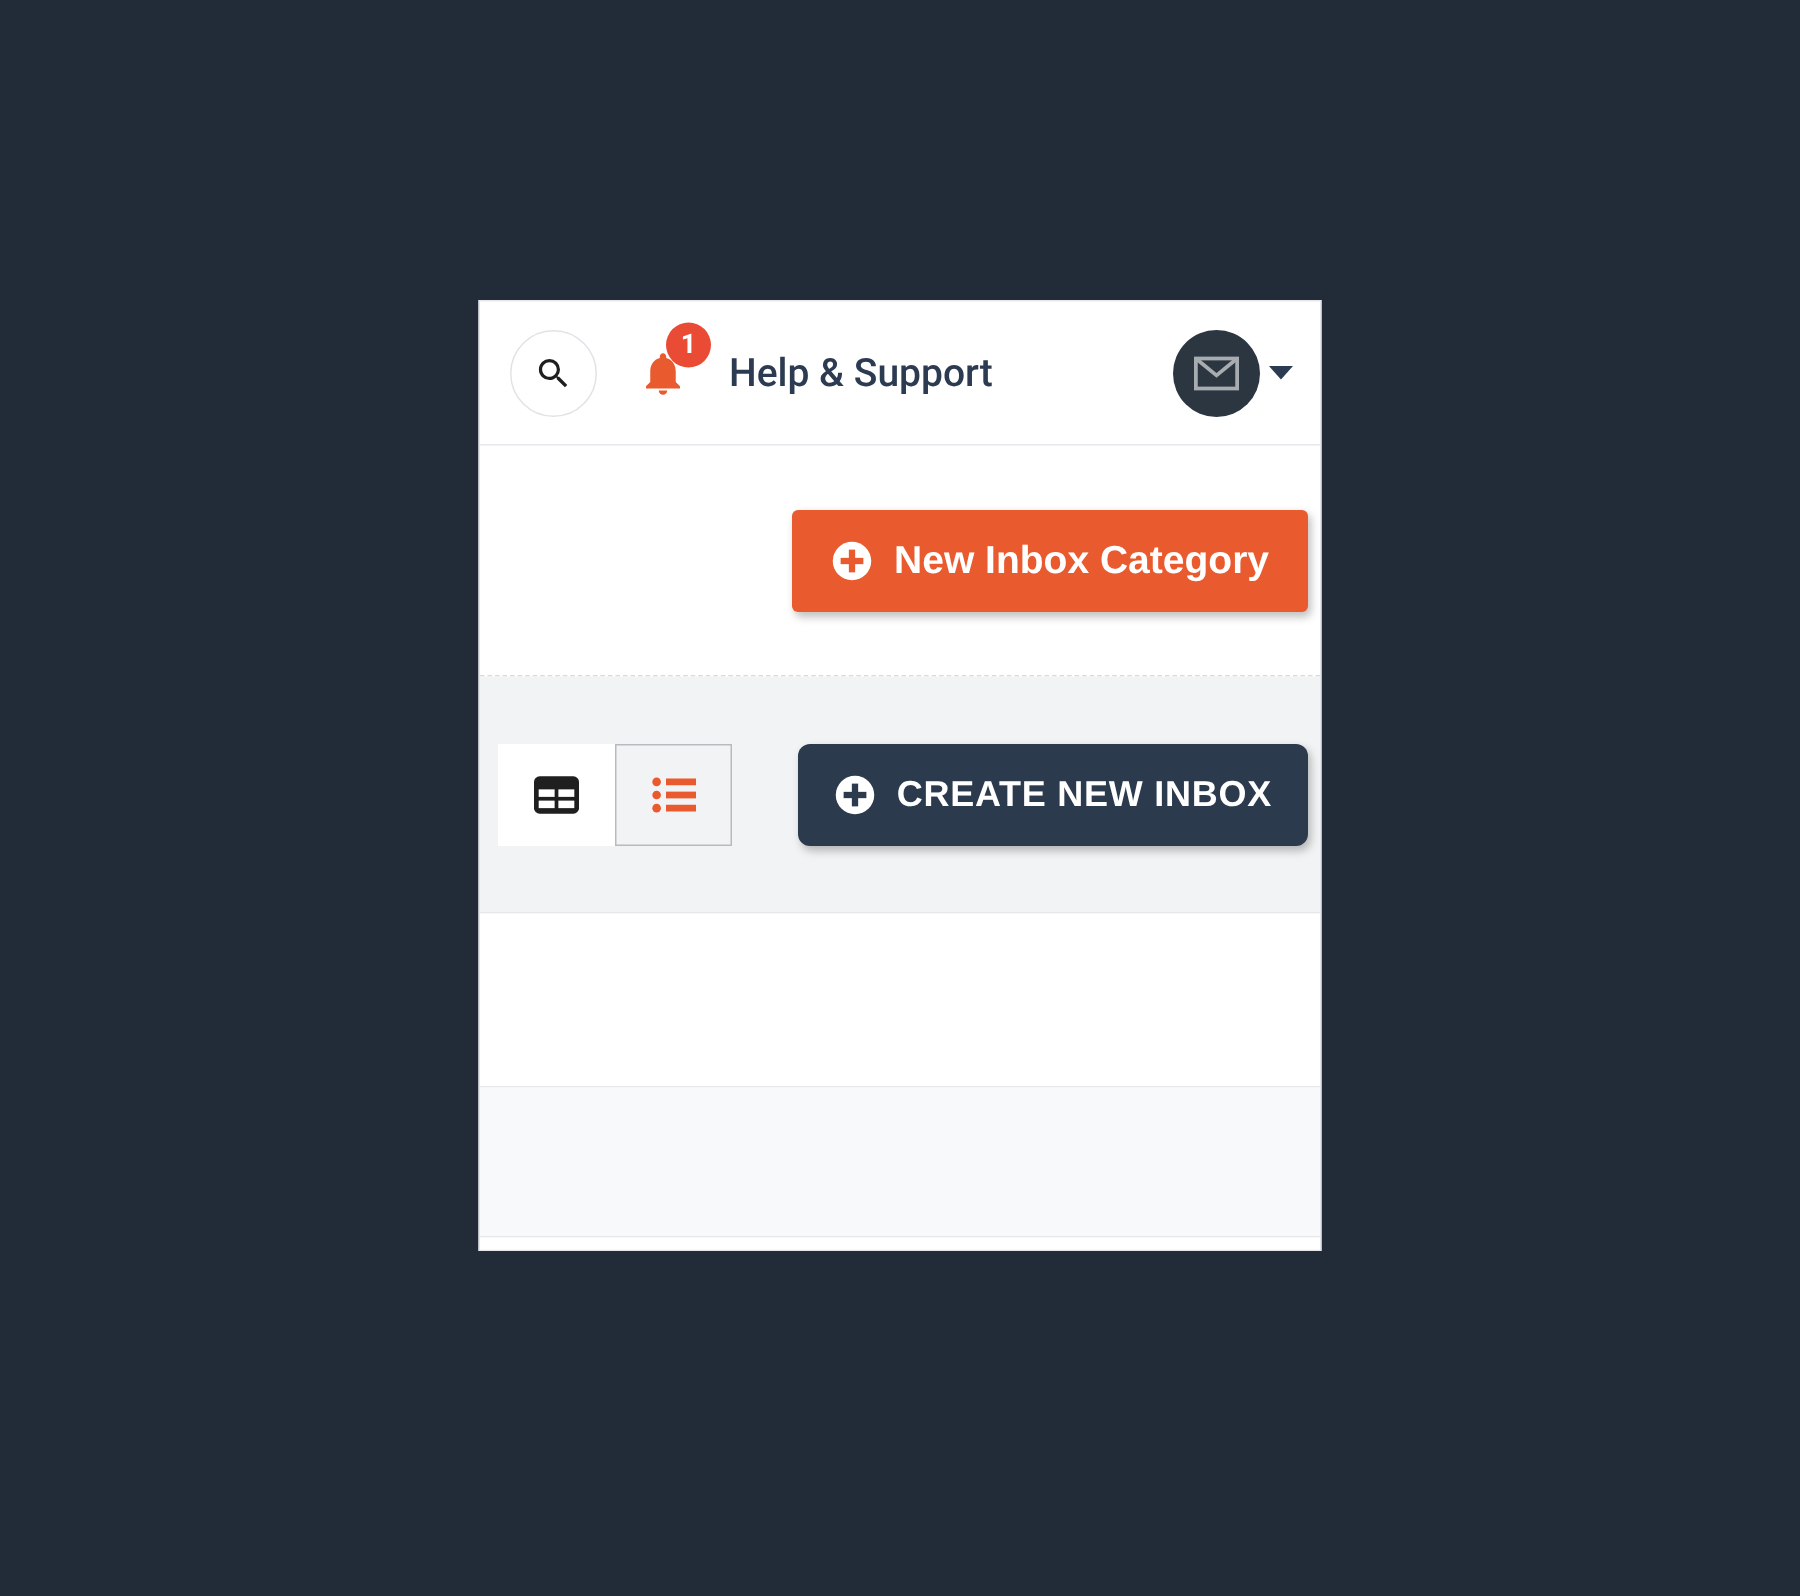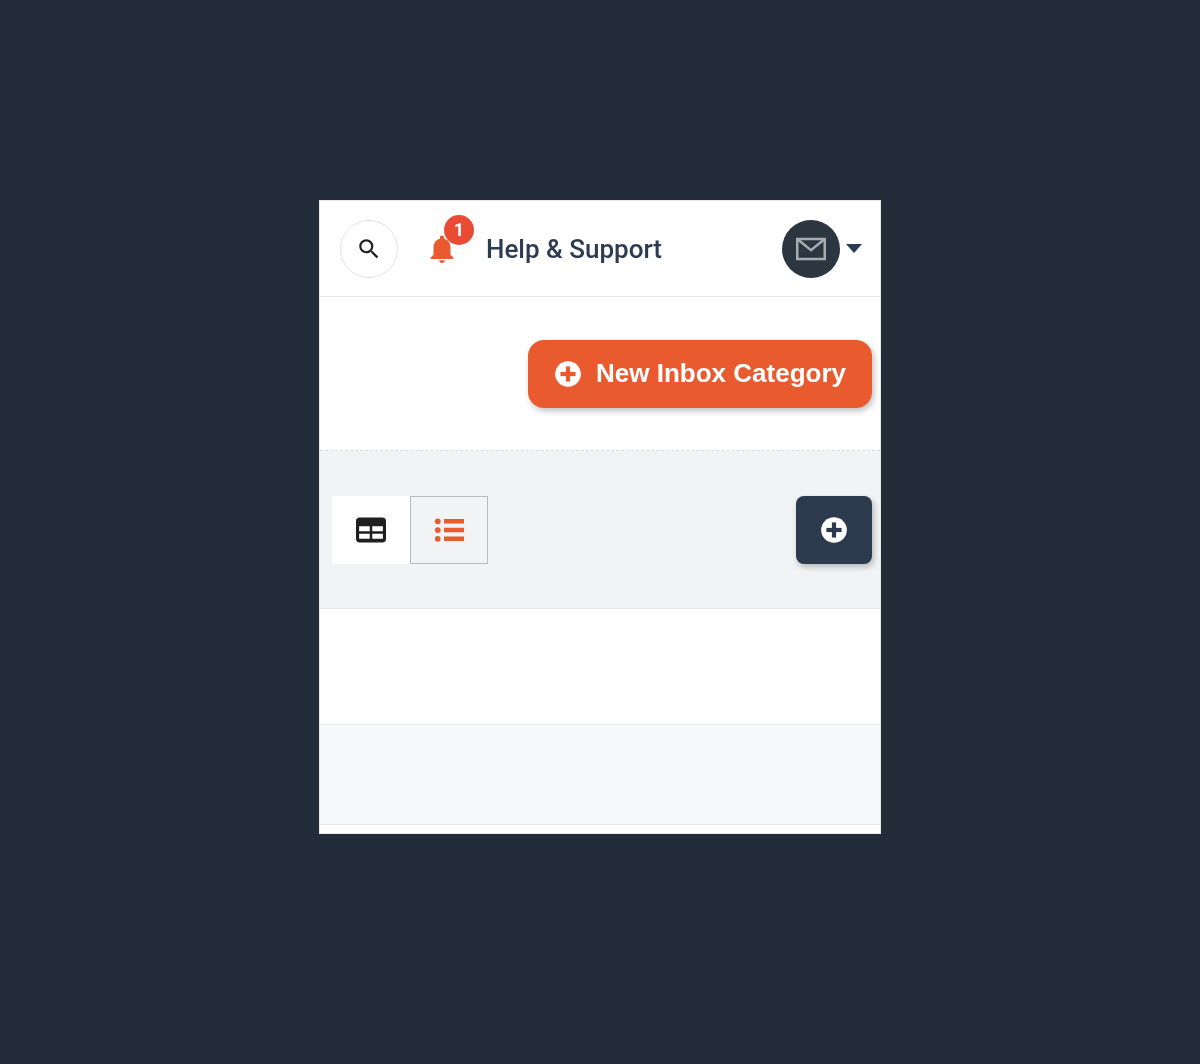--- a/index.html
+++ b/index.html
@@ -99,21 +99,21 @@
       display: flex;
       align-items: center;
       justify-content: flex-end;
       padding-right: 8px;
       border-bottom: 1px dashed #d8dbde;
     }
     .btn-orange {
       background: #e95b2e;
       color: #fff;
       border: none;
-      border-radius: 16px;
+      border-radius: 4px;
       height: 68px;
       padding: 0 26px;
       font-size: 26px;
       font-weight: 700;
       display: flex;
       align-items: center;
       gap: 14px;
       cursor: pointer;
       box-shadow: 2px 3px 6px rgba(0,0,0,0.25);
     }
@@ -249,20 +249,21 @@
         </svg>
       </div>
     </div>
 
     <button class="btn-dark">
       <svg class="plus-circle" viewBox="0 0 24 24">
         <circle cx="12" cy="12" r="11" fill="#ffffff"></circle>
         <rect x="10.2" y="5.5" width="3.6" height="13" fill="#2b3a4d"></rect>
         <rect x="5.5" y="10.2" width="13" height="3.6" fill="#2b3a4d"></rect>
       </svg>
+      <span>CREATE NEW INBOX</span>
     </button>
   </div>
 
   <div class="row-white"></div>
   <div class="row-gray"></div>
   <div class="row-thin"></div>
 
 </div>
 
 </body></html>

